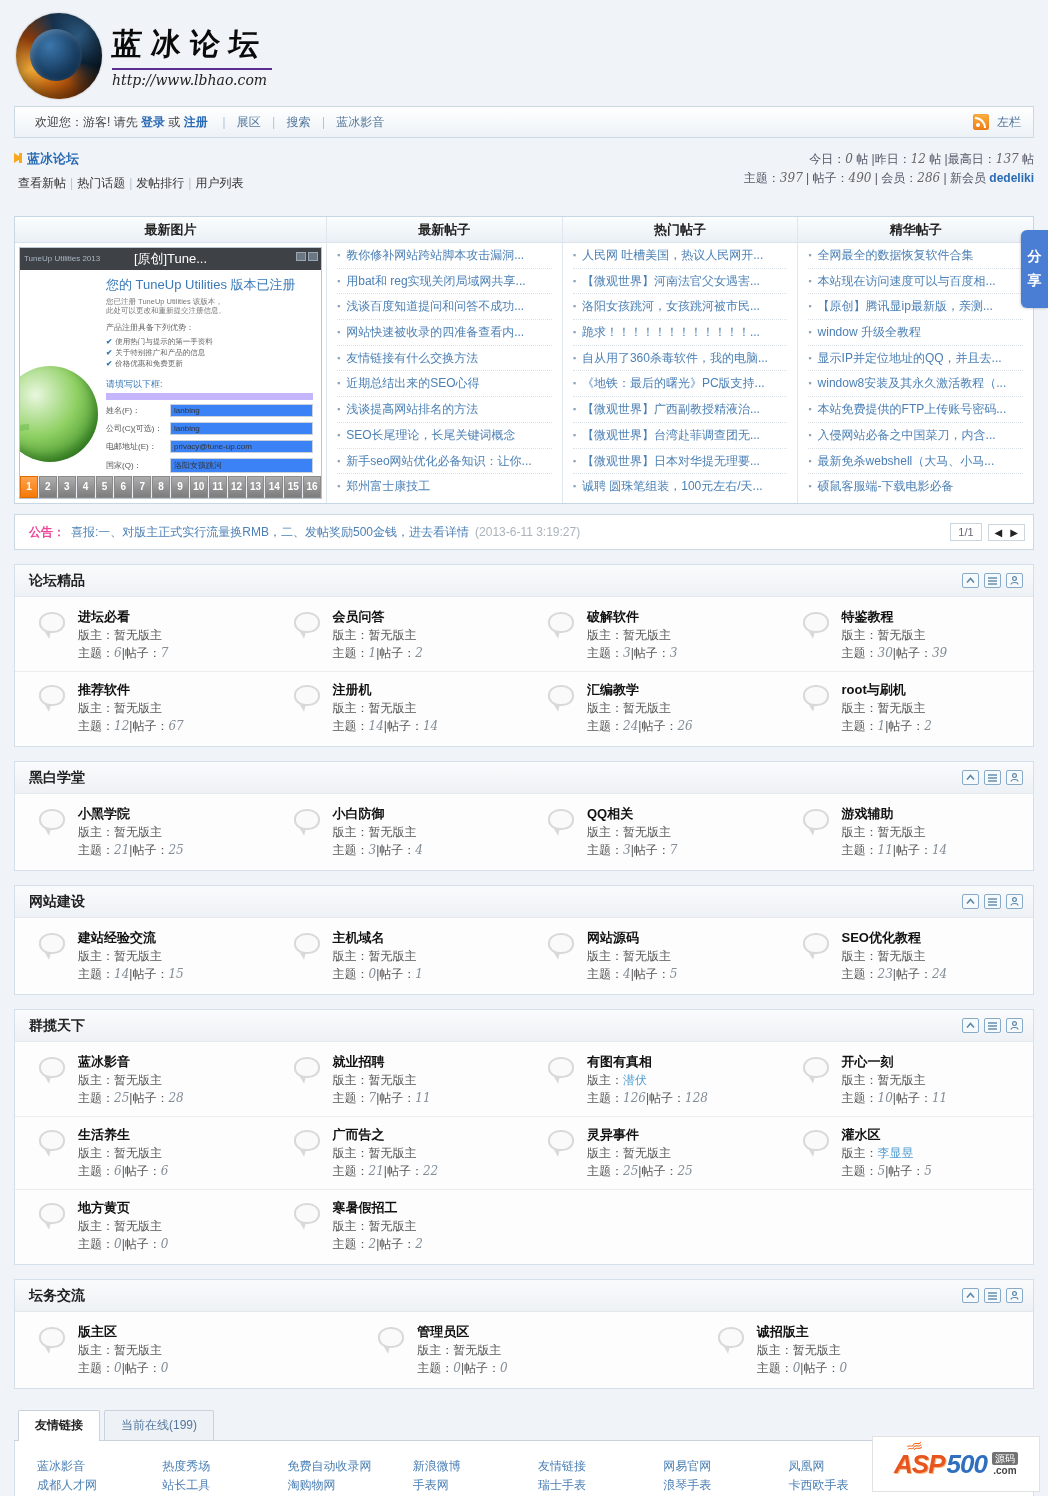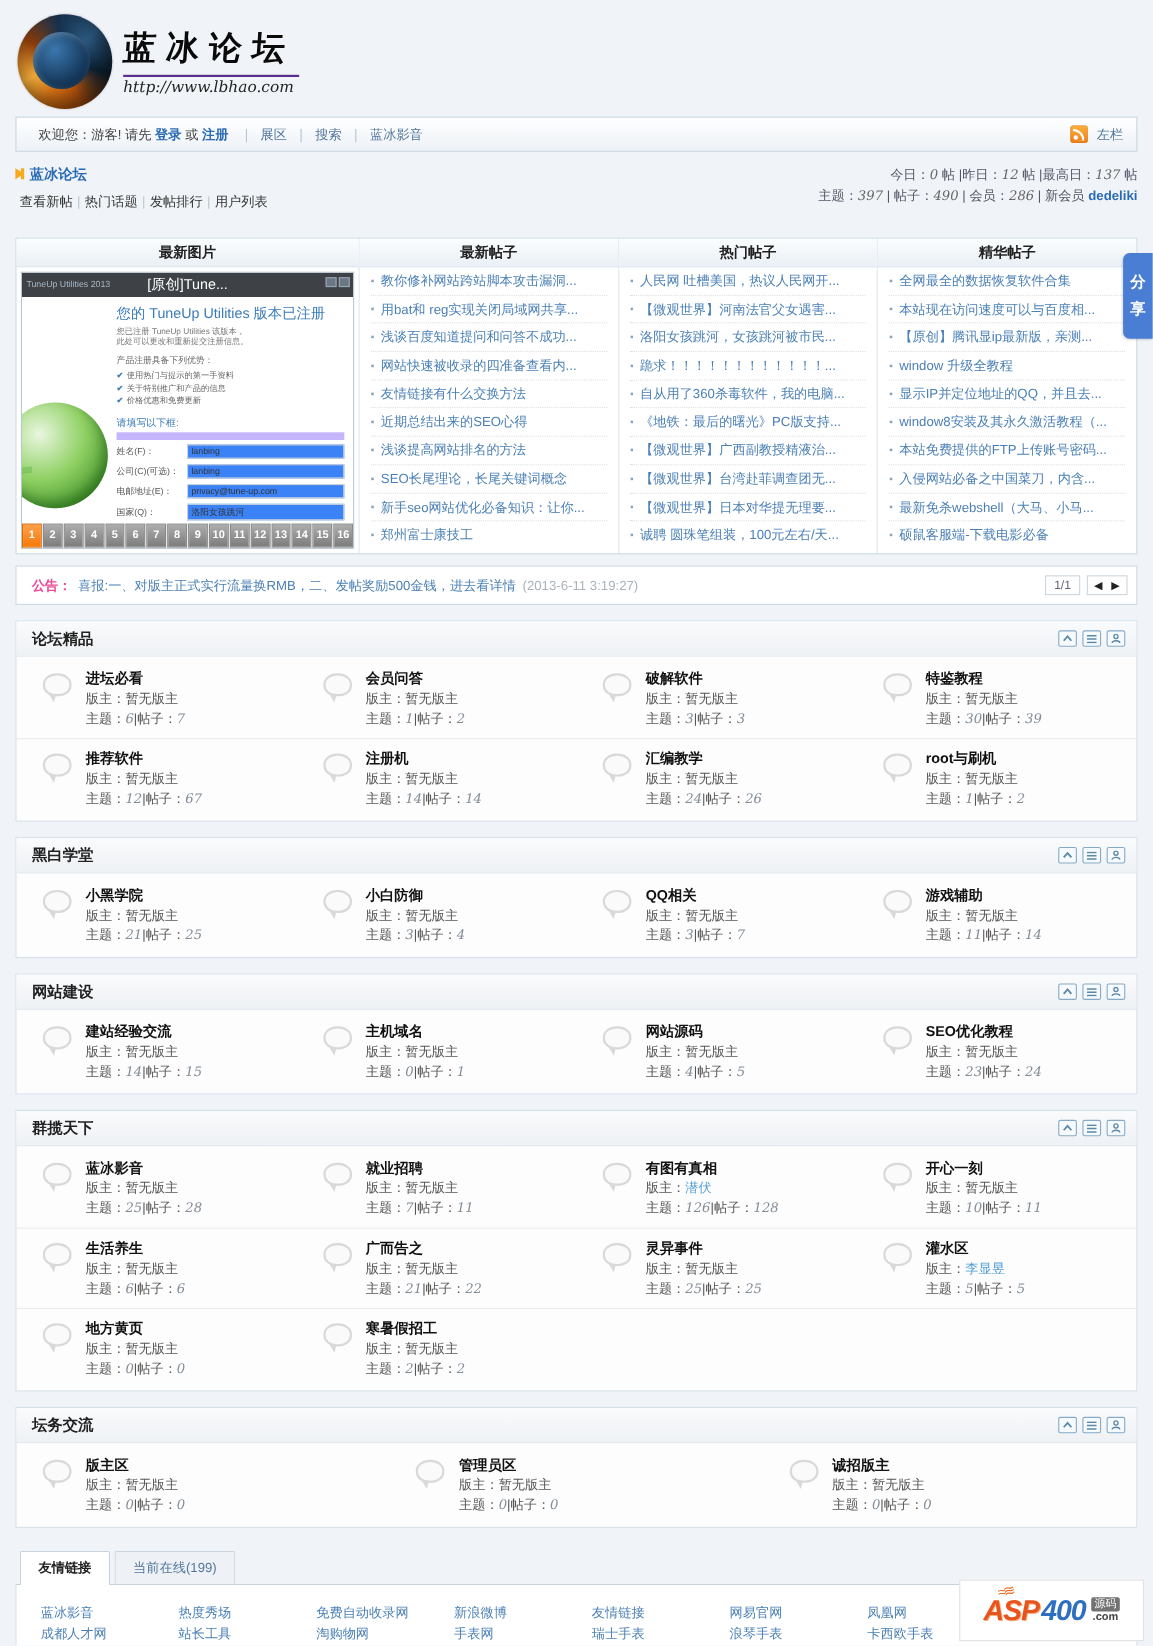--- a/index.html
+++ b/index.html
@@ -651,18 +651,18 @@
 </div>
 
 <div class="share-tab">
   <span>分</span>
   <span>享</span>
 </div>
 
 <div class="asp-logo">
   <span class="asp-flame">≈≋</span>
   <span class="asp-a">ASP</span>
-  <span class="asp-n">400</span>
+  <span class="asp-n">500</span>
   <span class="asp-side">
     <span class="asp-ym">源码</span>
     <span class="asp-com">.com</span>
   </span>
 </div>
 
 </body></html>

